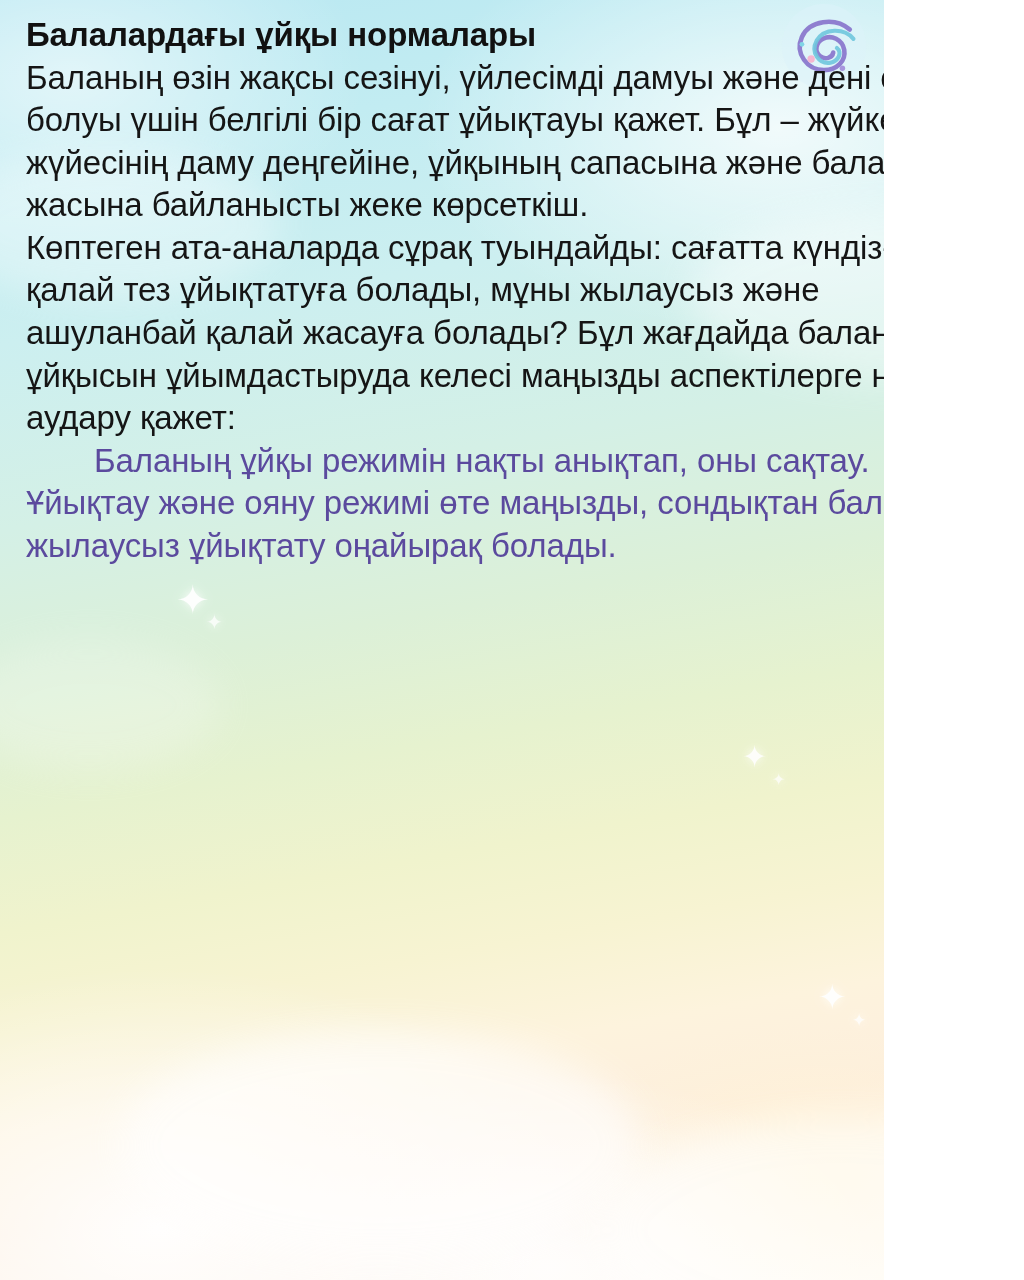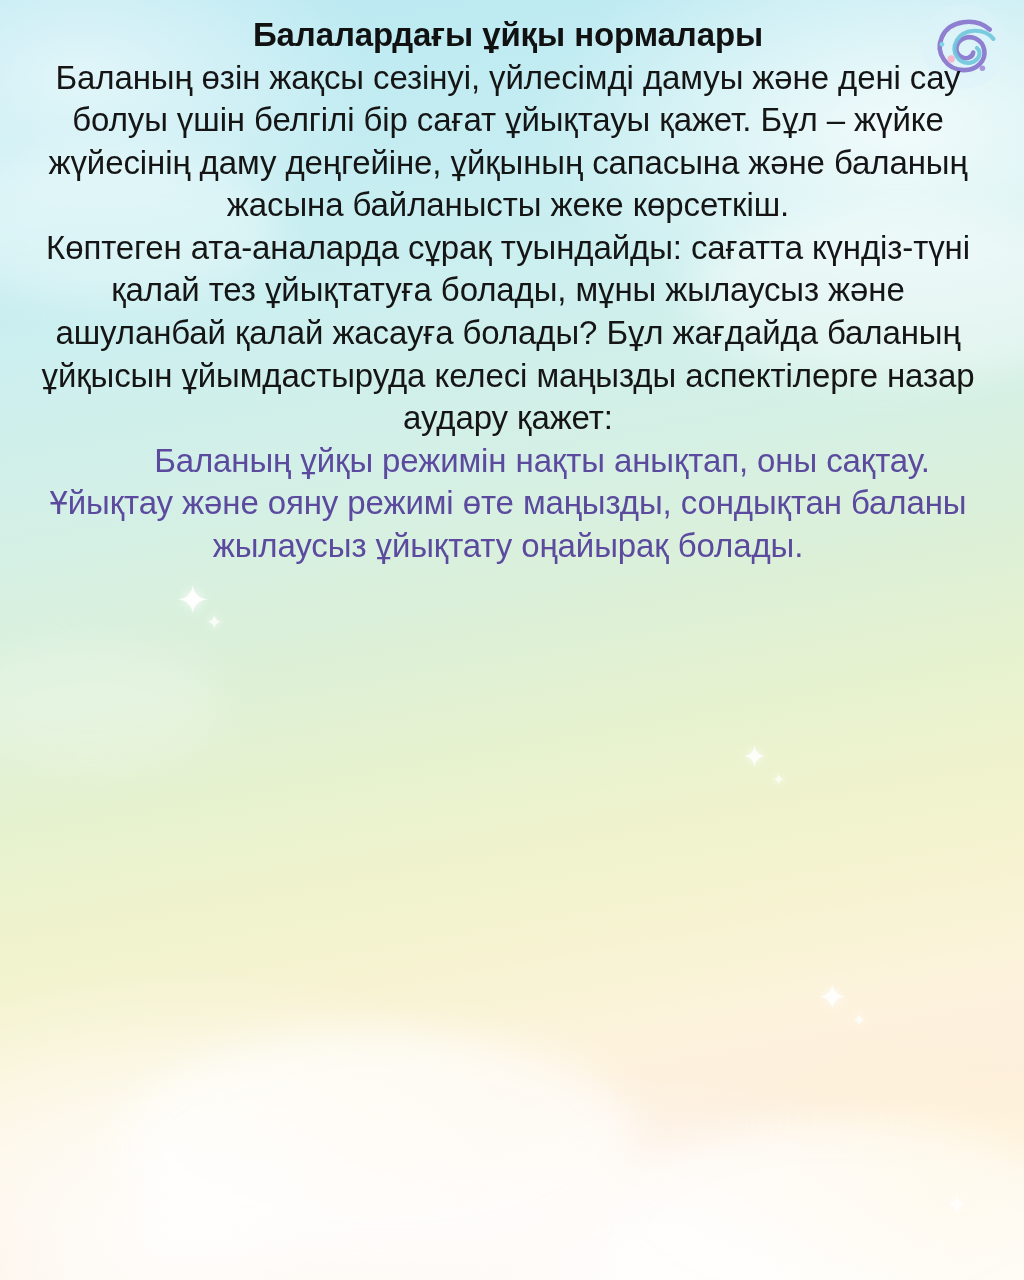--- a/index.html
+++ b/index.html
@@ -9,21 +9,21 @@
   }
   body {
     width: 1024px;
     height: 1280px;
     font-family: "Liberation Sans", sans-serif;
     overflow: hidden;
   }
 
   #page {
     position: relative;
-    width: 1024px;
+    width: 884px;
     height: 1280px;
     overflow: hidden;
     background:
       radial-gradient(ellipse 700px 420px at 18% 96%, rgba(255,255,255,0.95) 0%, rgba(255,255,255,0.0) 62%),
       radial-gradient(ellipse 520px 300px at 62% 99%, rgba(255,255,255,0.85) 0%, rgba(255,255,255,0.0) 65%),
       radial-gradient(ellipse 380px 220px at 92% 92%, rgba(255,244,214,0.9) 0%, rgba(255,244,214,0.0) 70%),
       radial-gradient(ellipse 420px 260px at 8%  6%, rgba(255,255,255,0.55) 0%, rgba(255,255,255,0.0) 70%),
       radial-gradient(ellipse 520px 300px at 88% 10%, rgba(255,255,255,0.75) 0%, rgba(255,255,255,0.0) 70%),
       linear-gradient(170deg,
         #b9e8f2 0%,
@@ -31,21 +31,20 @@
         #cceff0 24%,
         #d4f0e6 37%,
         #dcf0d8 48%,
         #e6f2cf 57%,
         #f0f3cd 65%,
         #f7f3d2 72%,
         #fdf3dd 79%,
         #fdeedd 86%,
         #fdf3ea 93%,
         #fefaf3 100%);
-    text-align: center;
   }
 
   
   .cloud {
     position: absolute;
     background: rgba(255,255,255,0.75);
     border-radius: 50%;
     filter: blur(18px);
     pointer-events: none;
   }

